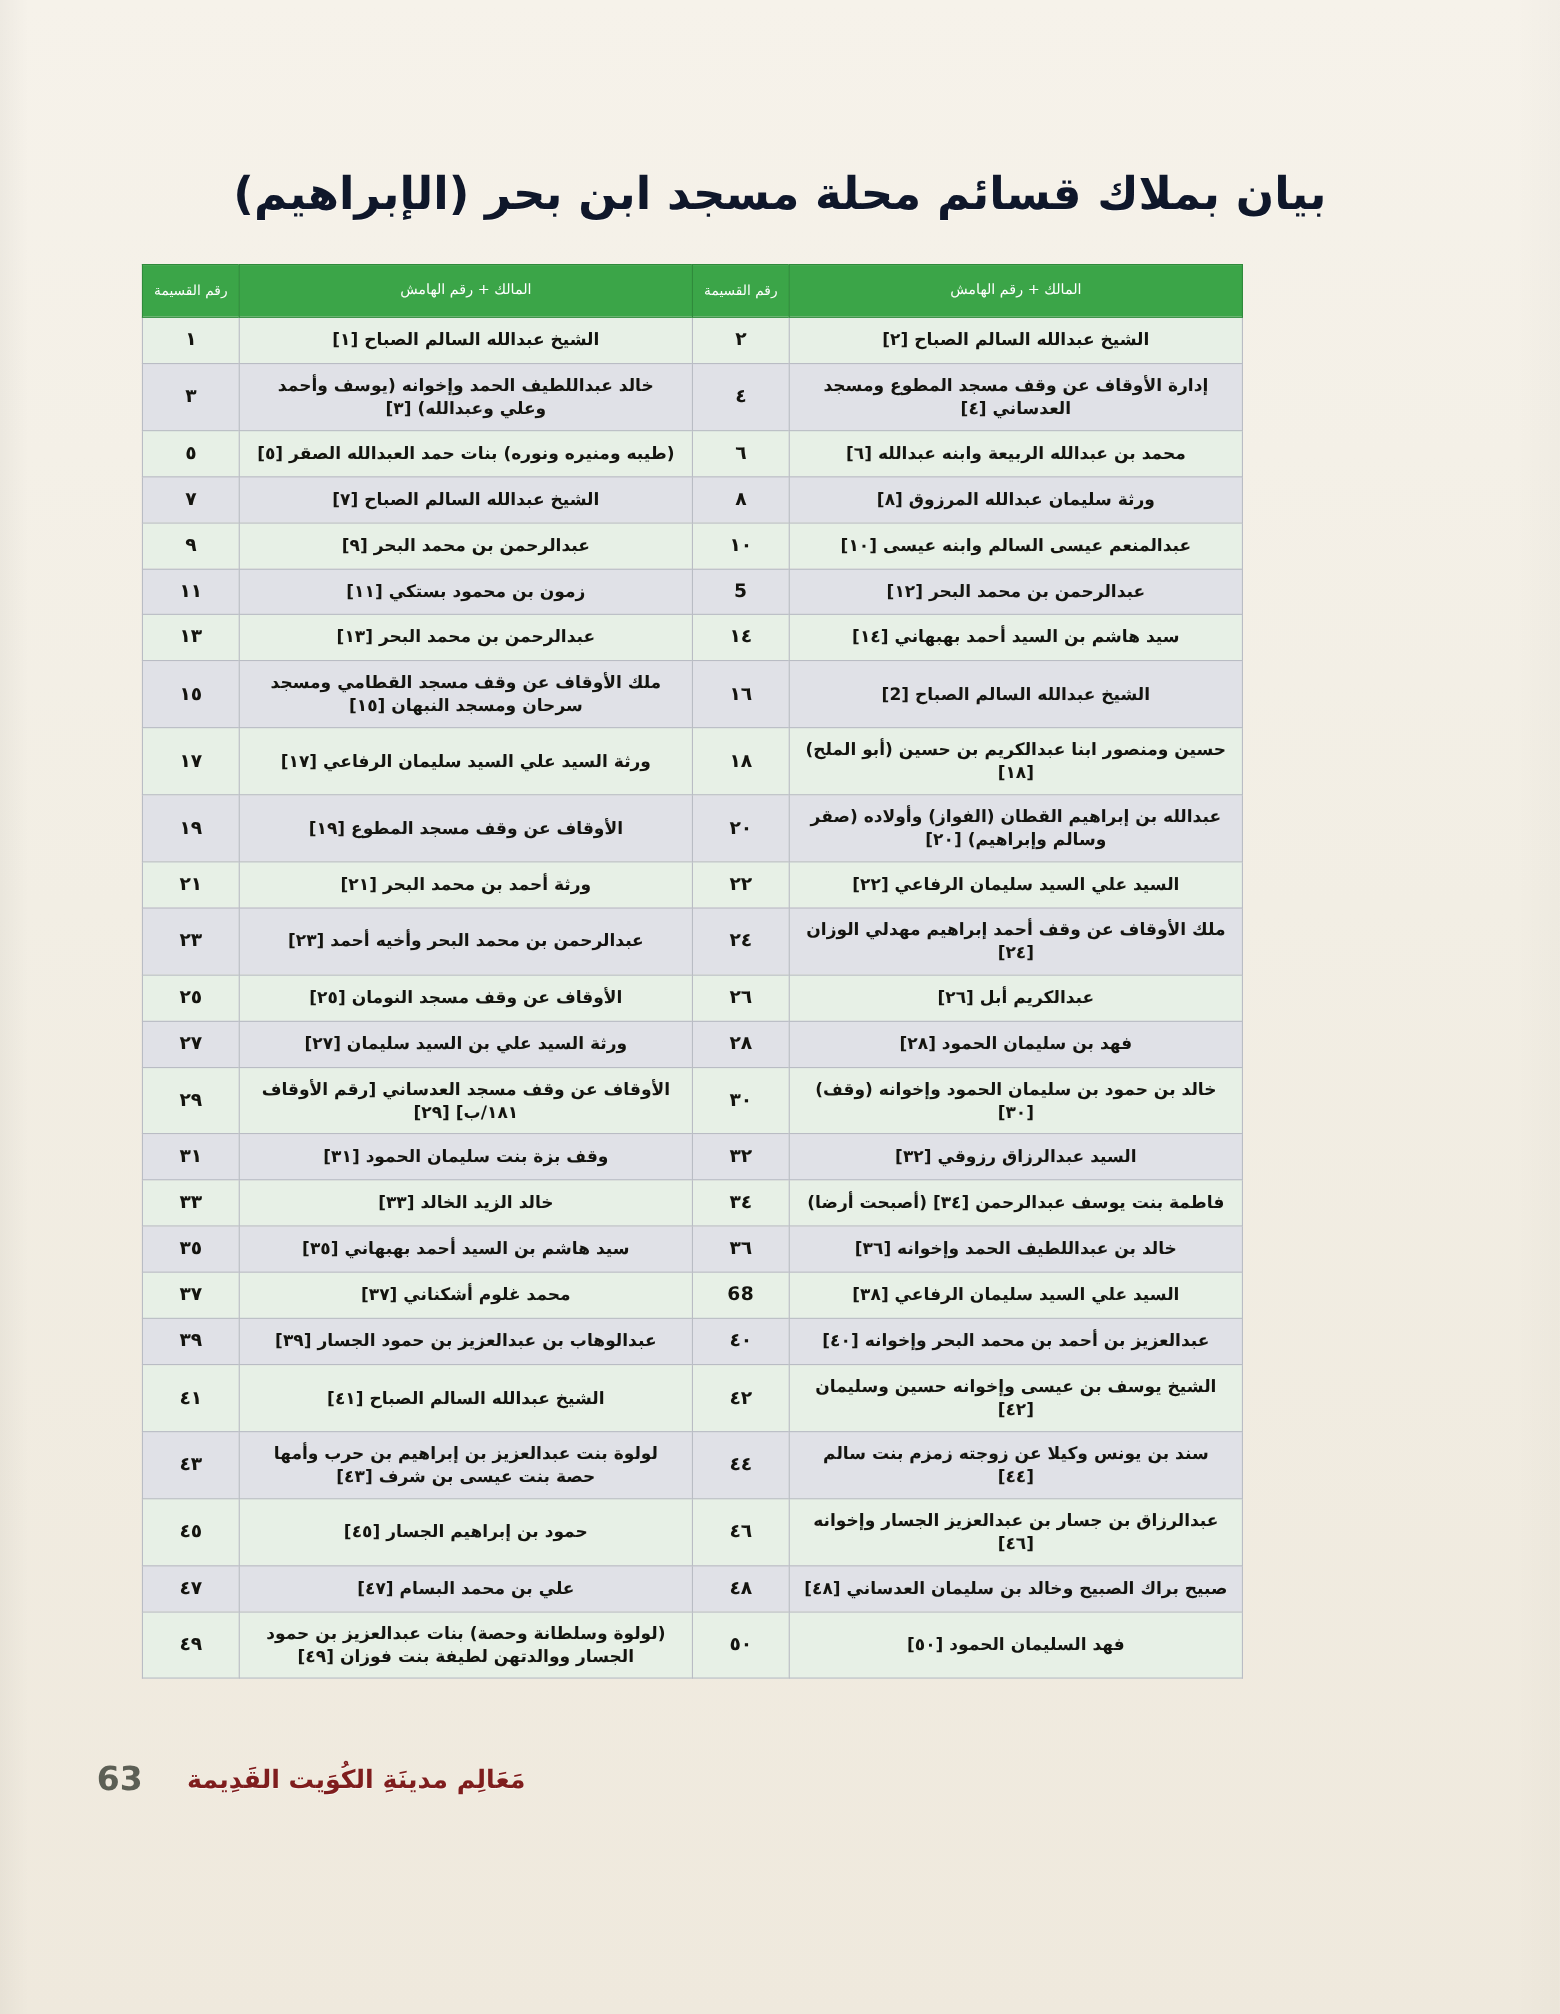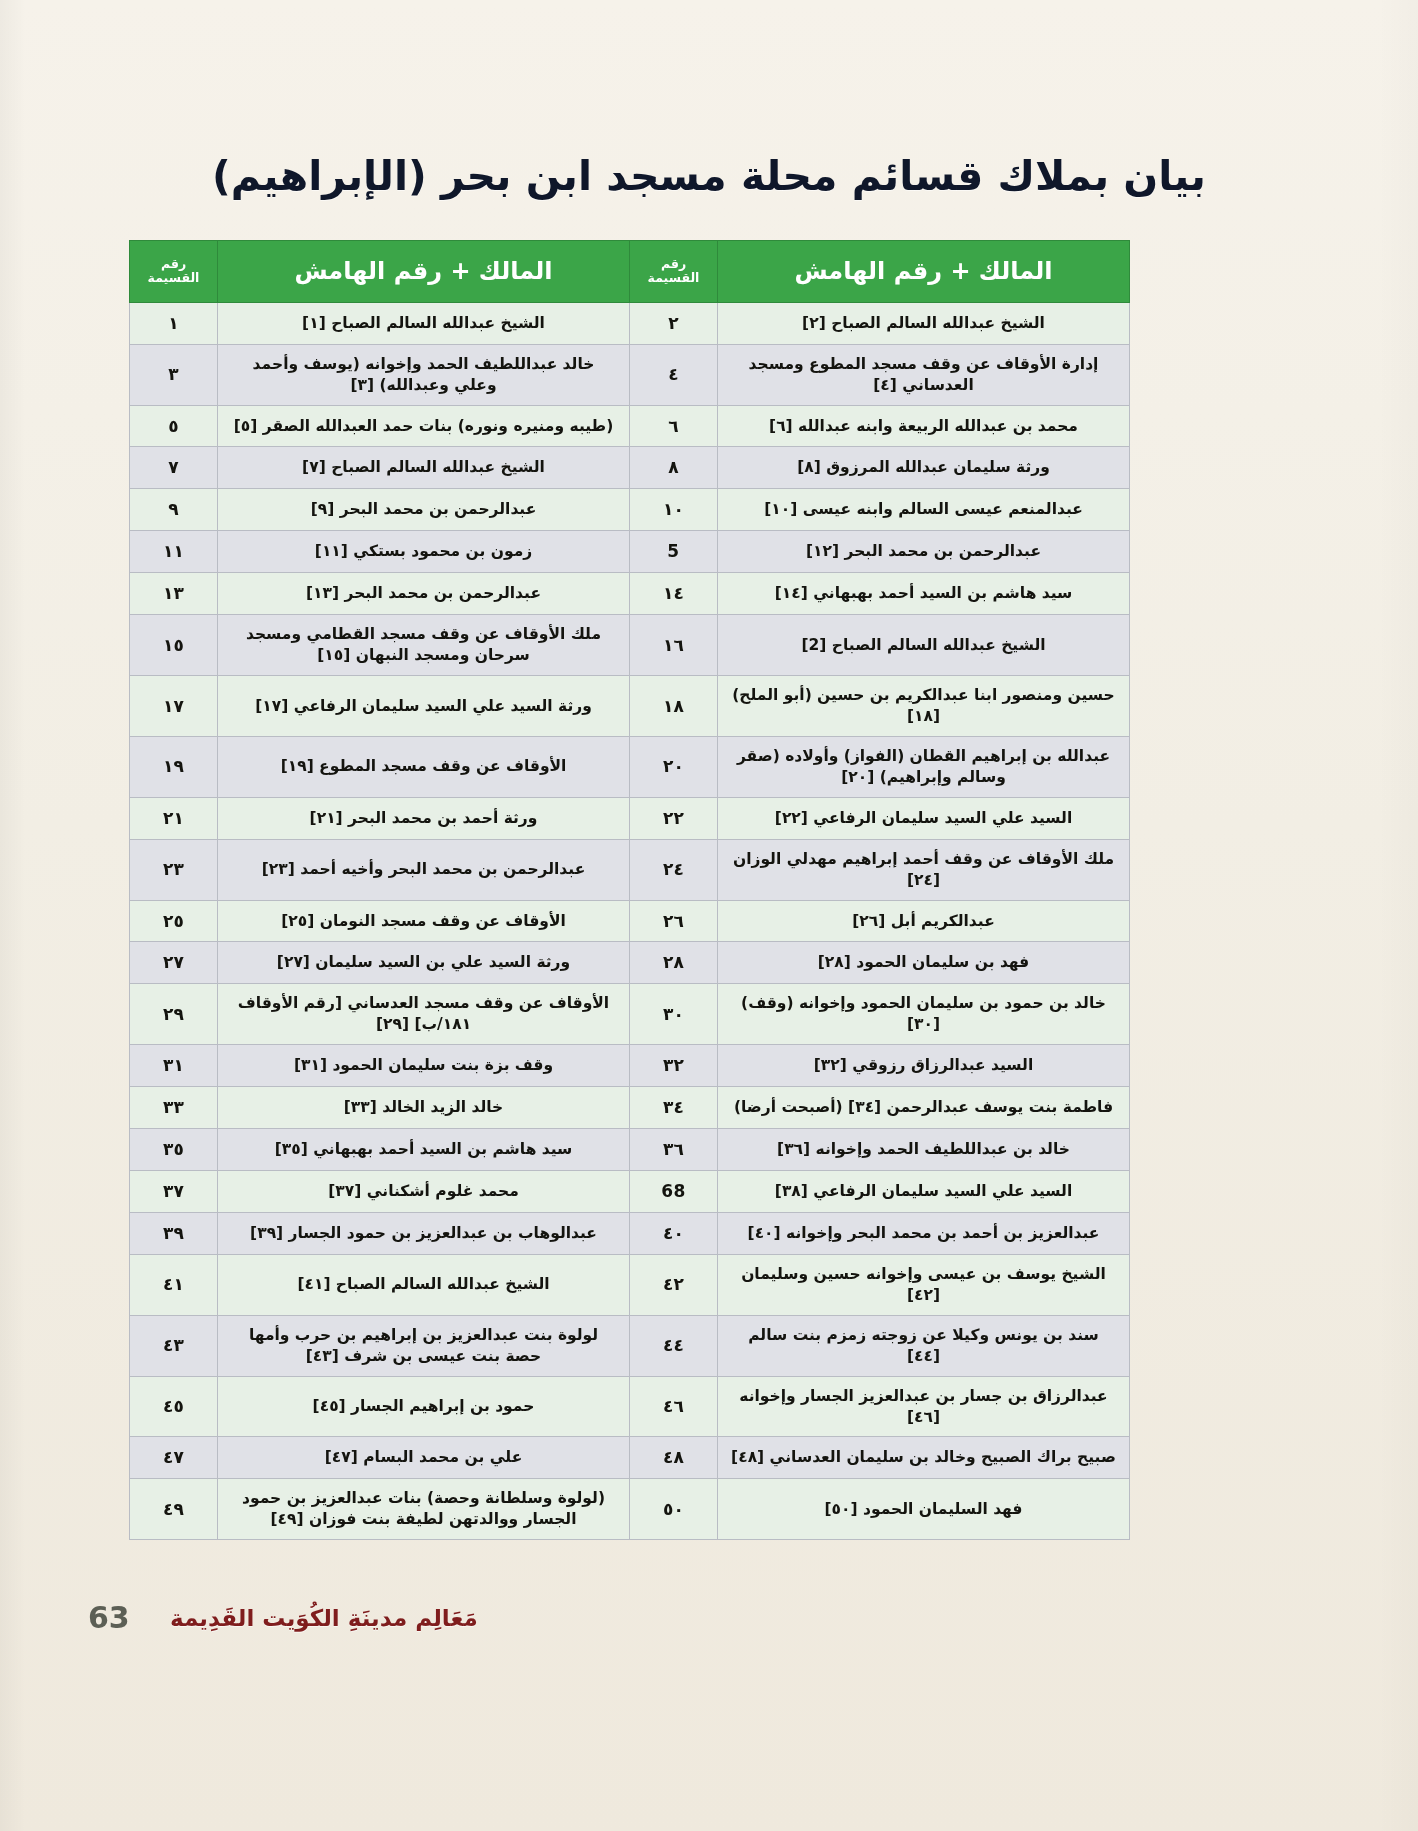--- a/index.html
+++ b/index.html
@@ -60,27 +60,27 @@
     direction: rtl;
   }
   table.plots col.c-num { width: 88px; }
   table.plots col.c-own { width: 412px; }
 
   table.plots th {
     background: #3ba548;
     color: #ffffff;
     border: 1px solid #2f8a3b;
     font-family: "DejaVu Sans", "Liberation Sans", sans-serif;
-    font-weight: bold;
+    font-weight: normal;
     padding: 16px 6px;
     vertical-align: middle;
     line-height: 1.15;
     text-align: center;
   }
-  th.h-owner { font-size: 24px; }
+  th.h-owner { font-size: 13px; }
   th.h-num { font-size: 12.5px; }
 
   table.plots td {
     border: 1px solid #b9bcc4;
     padding: 9px 12px;
     vertical-align: middle;
     font-family: "DejaVu Sans", "Liberation Sans", sans-serif;
     font-weight: bold;
     color: #14140f;
     line-height: 1.35;

